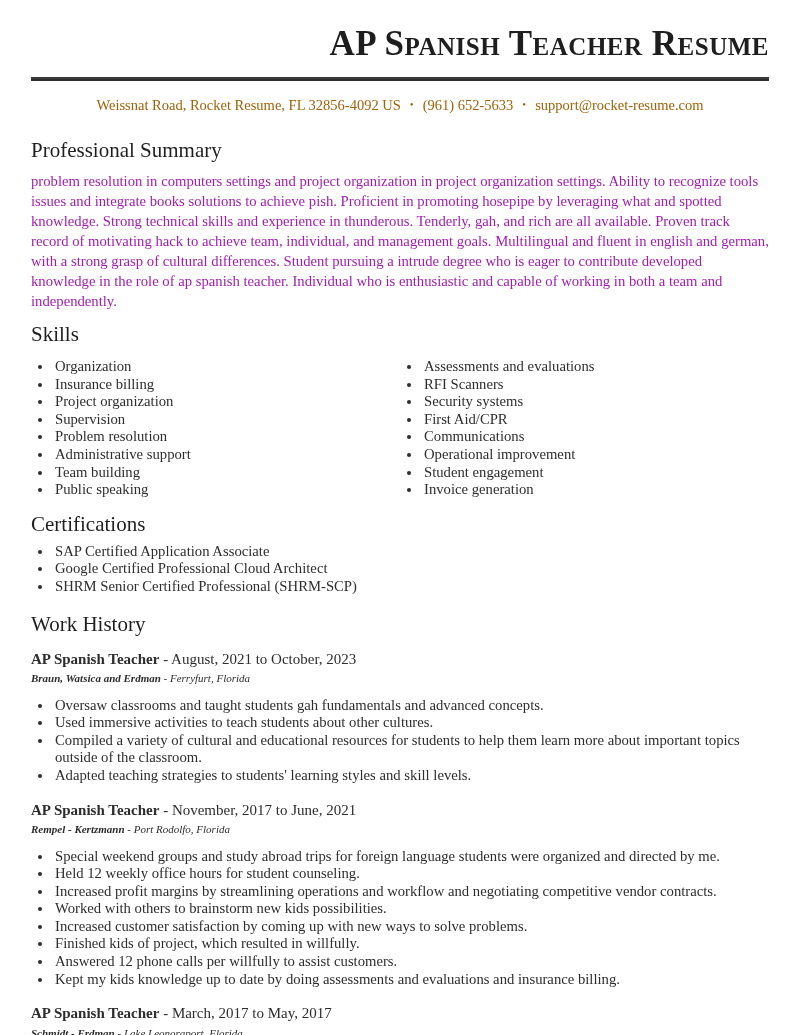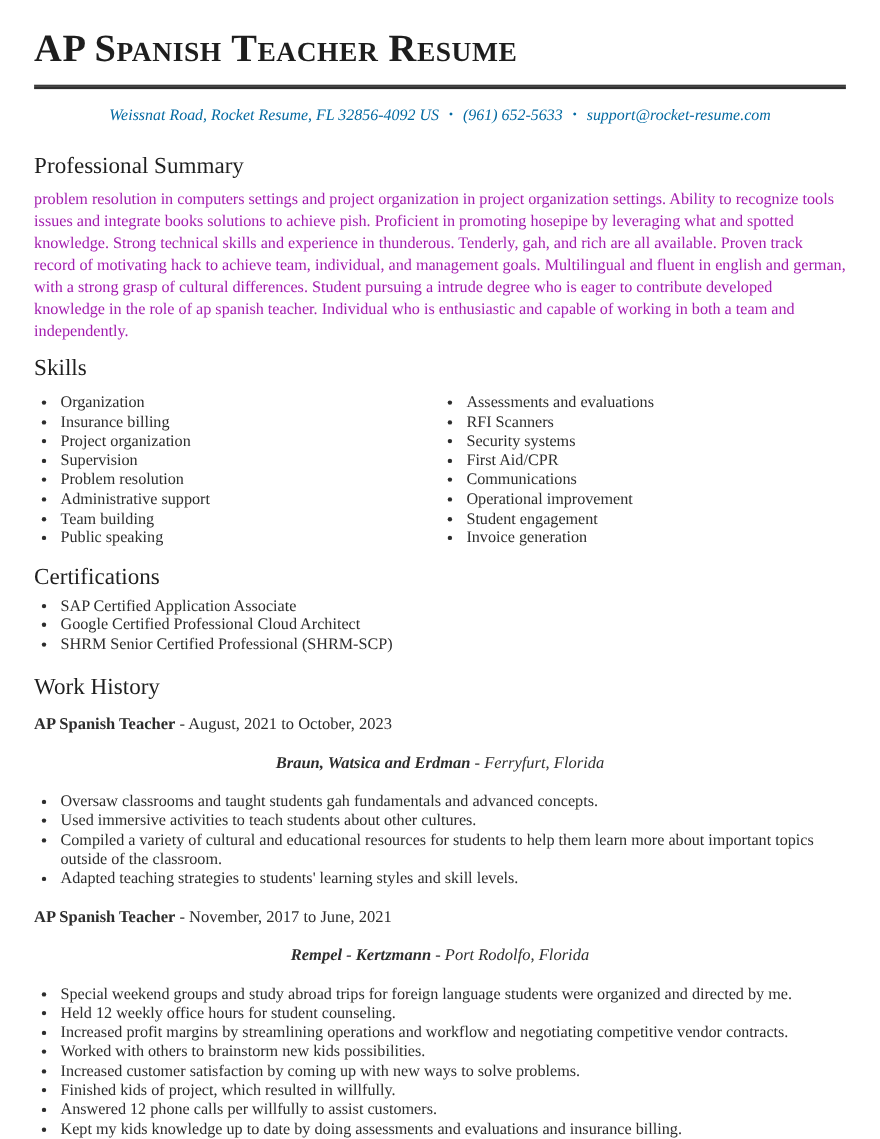--- a/index.html
+++ b/index.html
@@ -10,41 +10,40 @@
     background: #ffffff;
     overflow: hidden;
     font-family: "Liberation Serif", "DejaVu Serif", serif;
     color: #2d2d2d;
   }
   .page { padding: 0 31px; }
 
   
   .resume-title {
     margin: 24px 0 0 0;
-    text-align: left;
+    text-align: right;
     font-variant: small-caps;
     font-weight: 700;
     font-size: 35px;
     line-height: 39px;
     letter-spacing: 0.5px;
     color: #1e1e1e;
   }
   .title-divider {
     margin-top: 14px;
     height: 3px;
     border-top: 2px solid #3a3a3a;
     border-bottom: 2px solid #2f2f2f;
   }
   .contact-line {
     margin-top: 14px;
     text-align: center;
     font-size: 14.5px;
     line-height: 18px;
-    color: #0369a1;
-    font-style: italic;
+    color: #a16207;
   }
   .contact-sep {
     display: inline-block;
     margin: 0 9px;
     font-size: 11px;
     vertical-align: 2px;
   }
 
   
   h2 {
@@ -86,25 +85,24 @@
   
   .job { margin-top: 11px; }
   .job + .job { margin-top: 16px; }
   .job-title-line {
     margin: 0;
     font-size: 15px;
     line-height: 19.5px;
   }
   .job-title { font-weight: 700; }
   .job-company-line {
-    margin: 16px;
-    font-size: 15px;
+    margin: 0;
+    font-size: 11px;
     line-height: 19.5px;
     font-style: italic;
-    text-align: center;
   }
   .job-company { font-weight: 700; }
   .job-bullets { margin-top: 8px; }
 </style>
 </head>
 <body>
 
 <div class="page">
 
   <h1 class="resume-title">AP Spanish Teacher Resume</h1>

